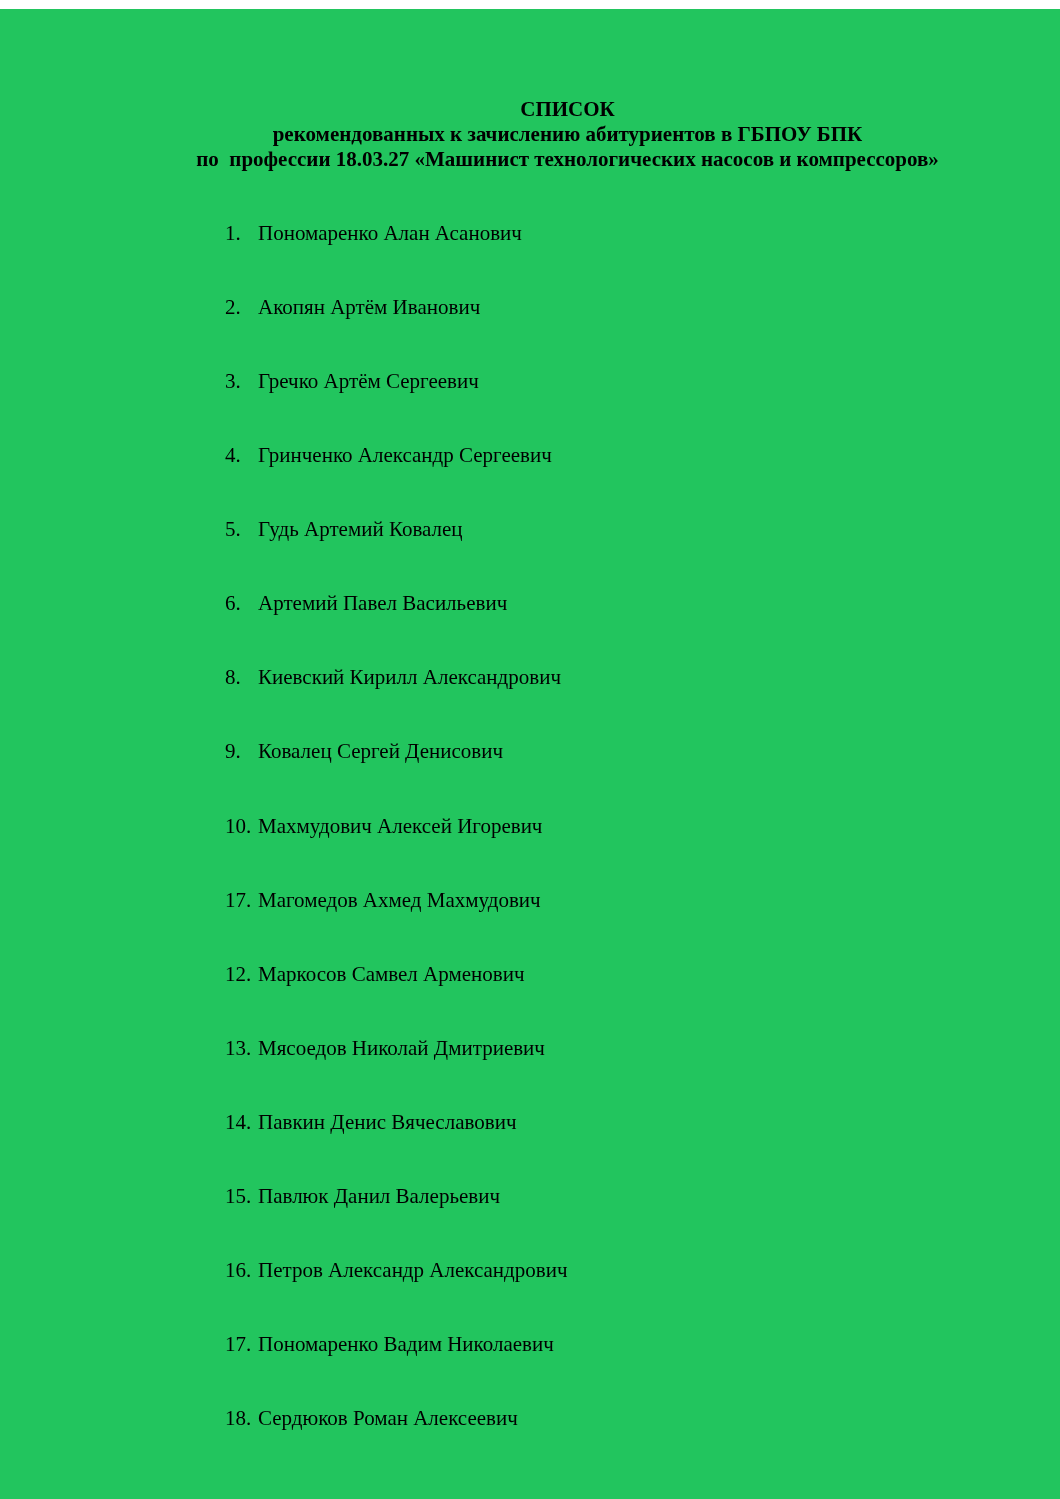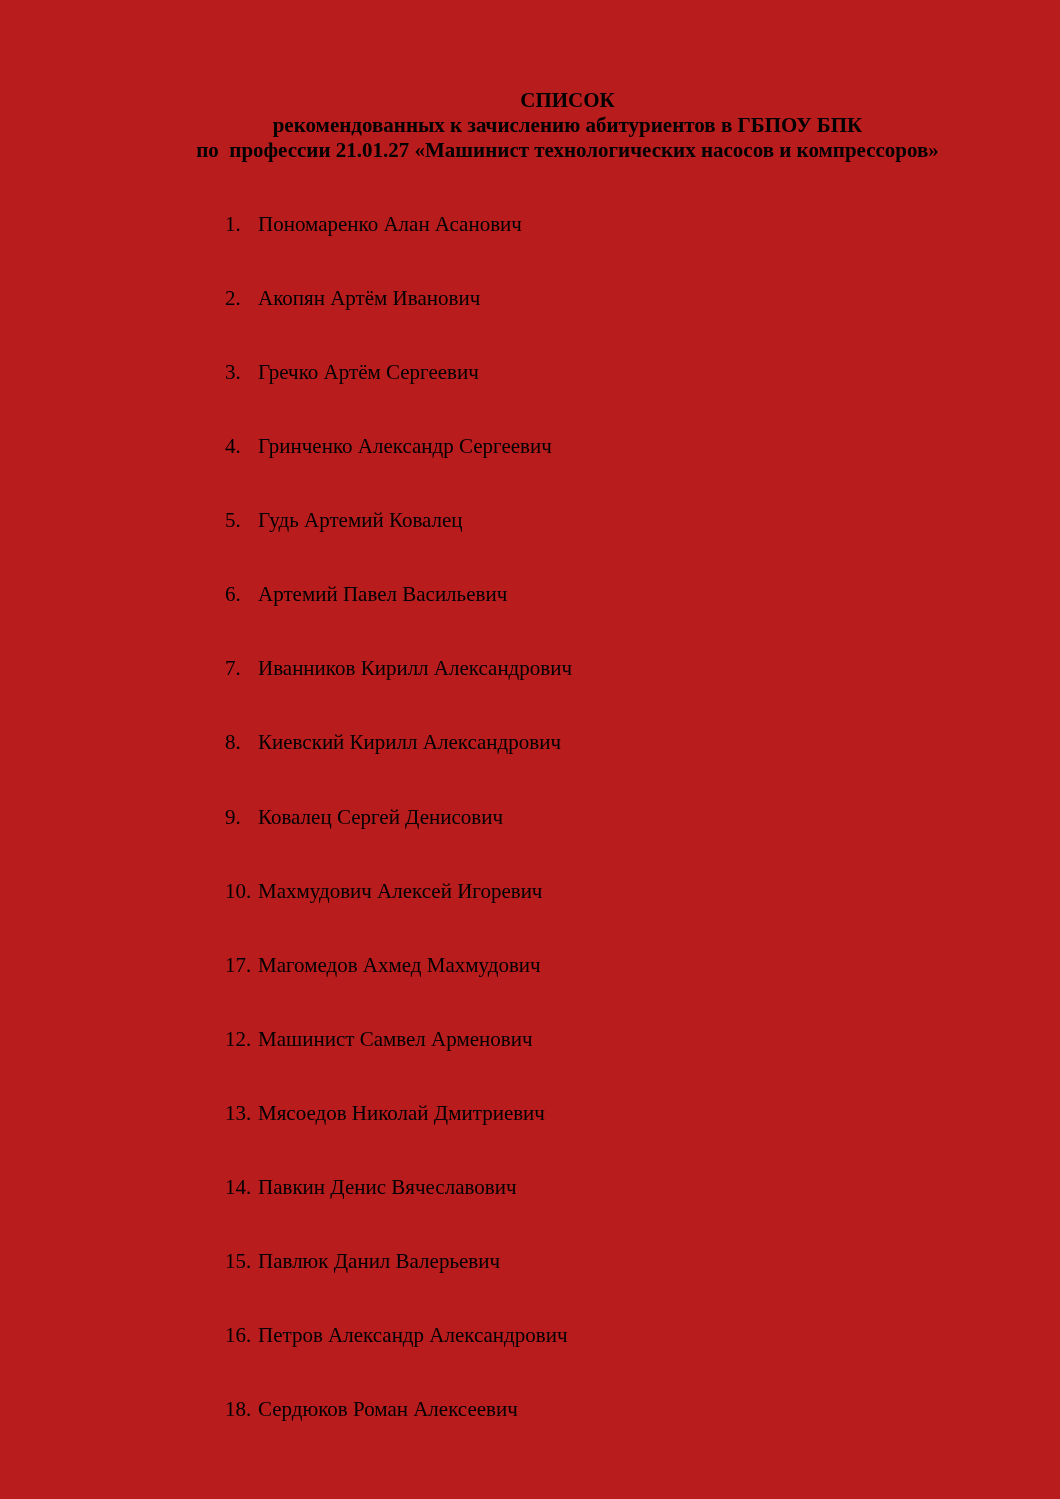--- a/index.html
+++ b/index.html
@@ -11,21 +11,22 @@
     width: 1060px;
     height: 1499px;
     position: relative;
     overflow: hidden;
     font-family: "Liberation Serif", "DejaVu Serif", serif;
     color: #000000;
   }
   .page {
     position: absolute;
     inset: 0;
-    background: #b91c1c;
+    background: #22c55e;
+    margin-top: 9px;
   }
   
   .content {
     margin-left: 151px;
     margin-right: 76px;
     padding-top: 88px;
   }
   .doc-header {
     text-align: center;
     font-weight: bold;
@@ -52,21 +53,21 @@
 </style>
 </head>
 <body>
 
 <div class="page">
   <div class="content">
 
     <div class="doc-header">
       <div>СПИСОК</div>
       <div>рекомендованных к зачислению абитуриентов в ГБПОУ БПК</div>
-      <div>по  профессии 21.01.27 «Машинист технологических насосов и компрессоров»</div>
+      <div>по  профессии 18.03.27 «Машинист технологических насосов и компрессоров»</div>
     </div>
 
     <ol class="applicant-list">
 
     <li>
         <span class="num">1.</span><span>Пономаренко Алан Асанович</span>
       </li>
         <li>
         <span class="num">2.</span><span>Акопян Артём Иванович</span>
       </li>
@@ -76,48 +77,48 @@
         <li>
         <span class="num">4.</span><span>Гринченко Александр Сергеевич</span>
       </li>
         <li>
         <span class="num">5.</span><span>Гудь Артемий Ковалец</span>
       </li>
         <li>
         <span class="num">6.</span><span>Артемий Павел Васильевич</span>
       </li>
         <li>
-        <span class="num">7.</span><span>Иванников Кирилл Александрович</span>
-      </li>
-        <li>
         <span class="num">8.</span><span>Киевский Кирилл Александрович</span>
       </li>
         <li>
         <span class="num">9.</span><span>Ковалец Сергей Денисович</span>
       </li>
         <li>
         <span class="num">10.</span><span>Махмудович Алексей Игоревич</span>
       </li>
         <li>
         <span class="num">17.</span><span>Магомедов Ахмед Махмудович</span>
       </li>
         <li>
-        <span class="num">12.</span><span>Машинист Самвел Арменович</span>
+        <span class="num">12.</span><span>Маркосов Самвел Арменович</span>
       </li>
         <li>
         <span class="num">13.</span><span>Мясоедов Николай Дмитриевич</span>
       </li>
         <li>
         <span class="num">14.</span><span>Павкин Денис Вячеславович</span>
       </li>
         <li>
         <span class="num">15.</span><span>Павлюк Данил Валерьевич</span>
       </li>
         <li>
         <span class="num">16.</span><span>Петров Александр Александрович</span>
       </li>
         <li>
+        <span class="num">17.</span><span>Пономаренко Вадим Николаевич</span>
+      </li>
+        <li>
         <span class="num">18.</span><span>Сердюков Роман Алексеевич</span>
       </li>
       </ol>
 
   </div>
 </div>
 
 </body></html>

